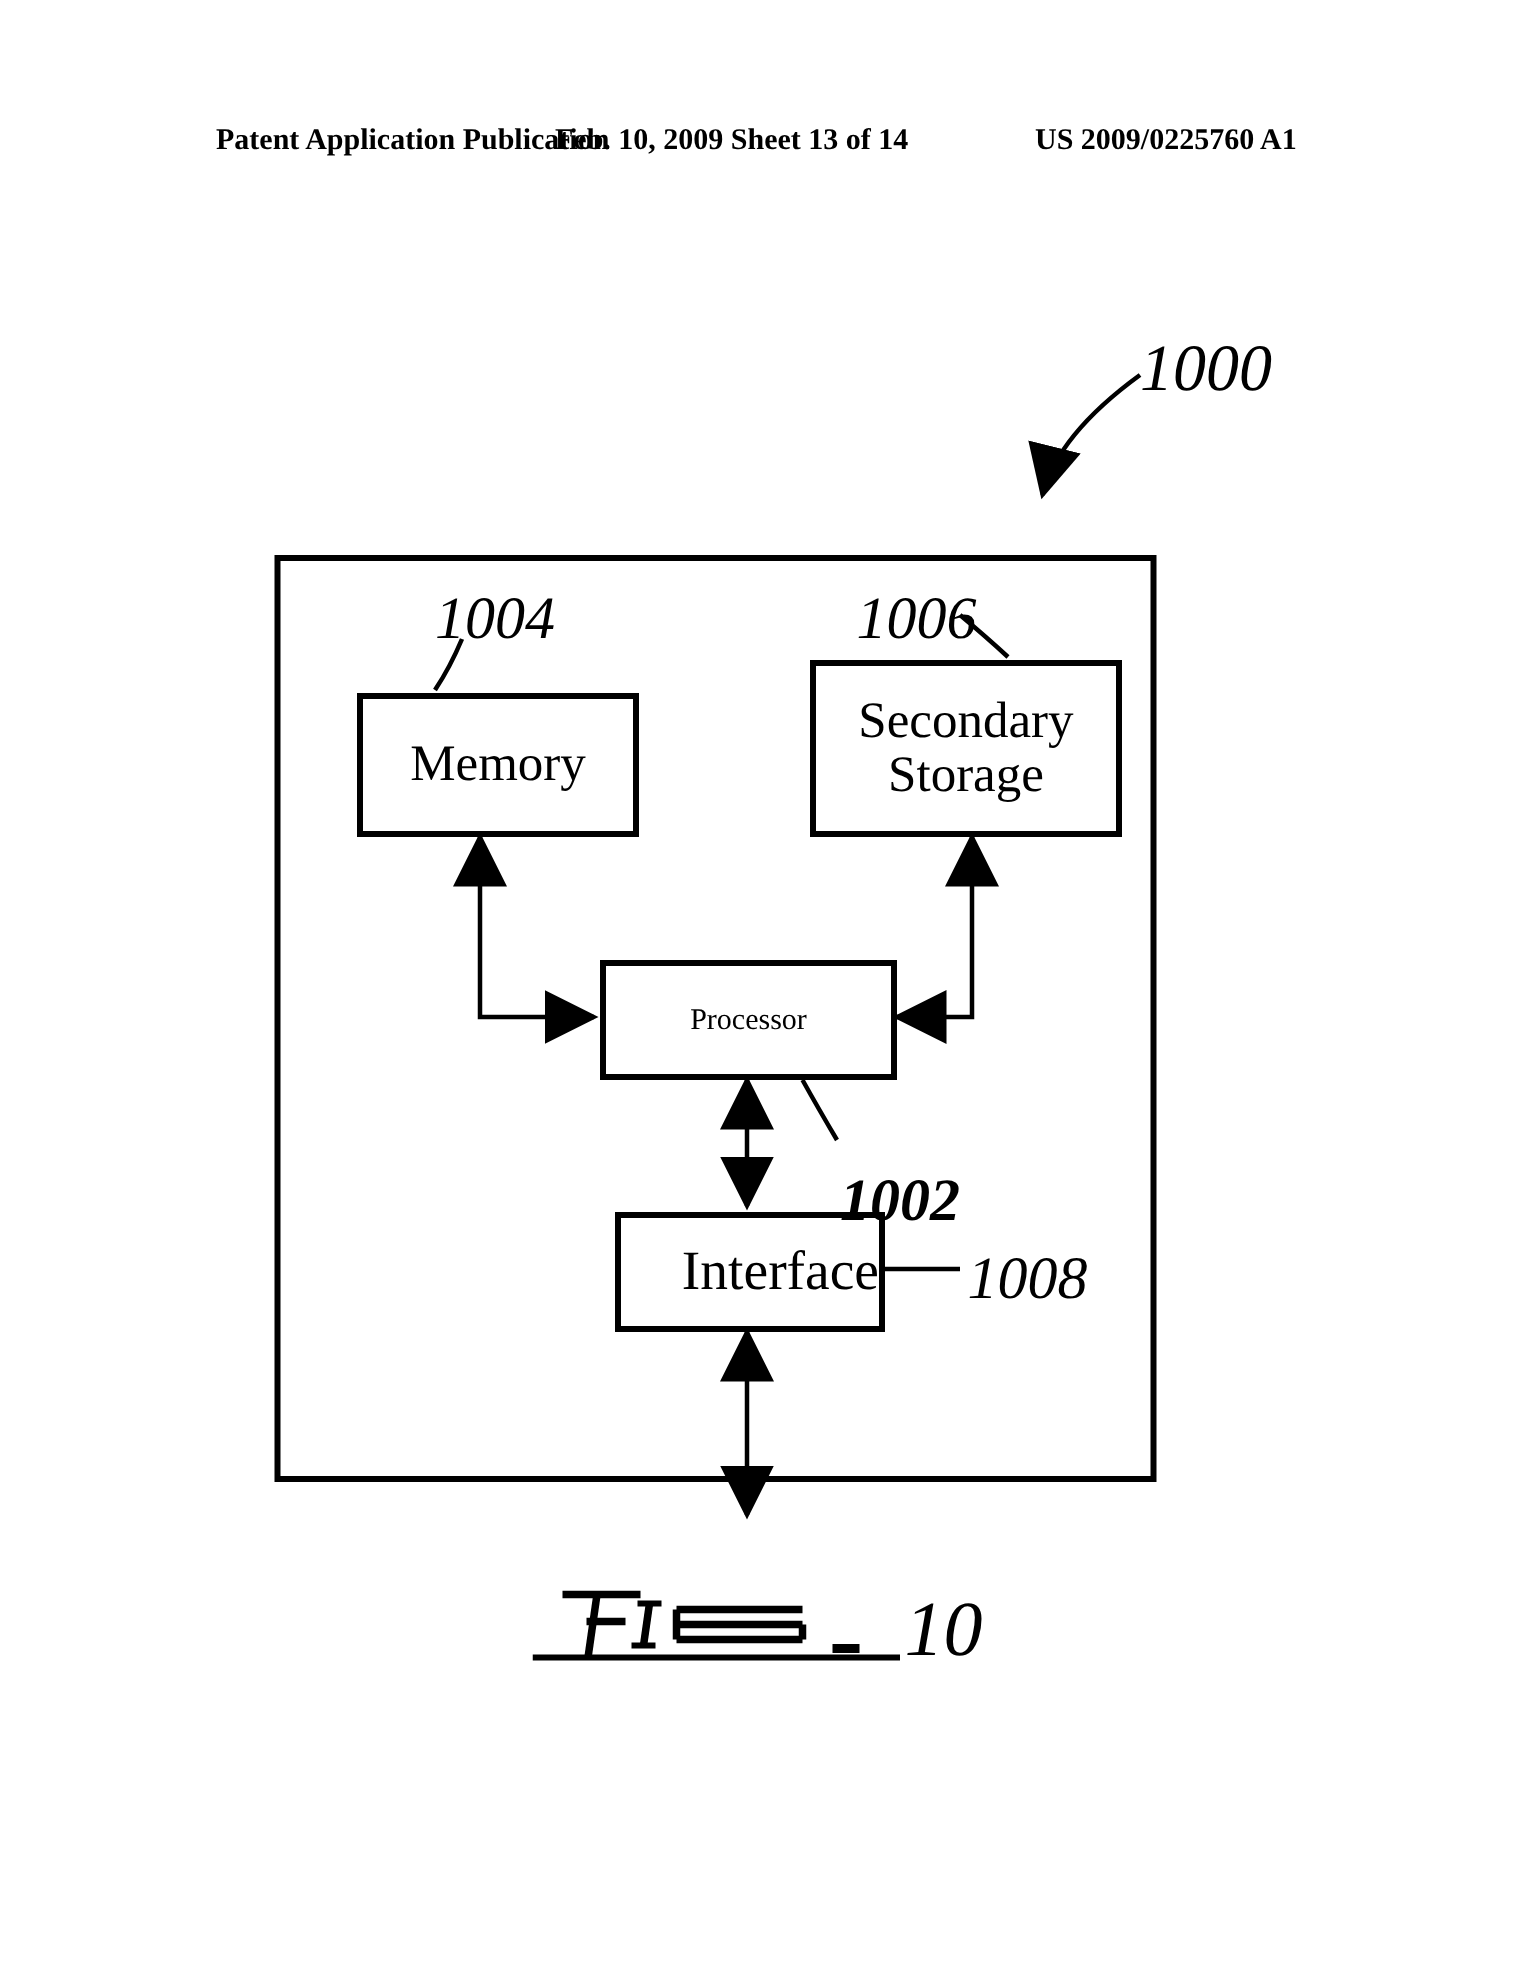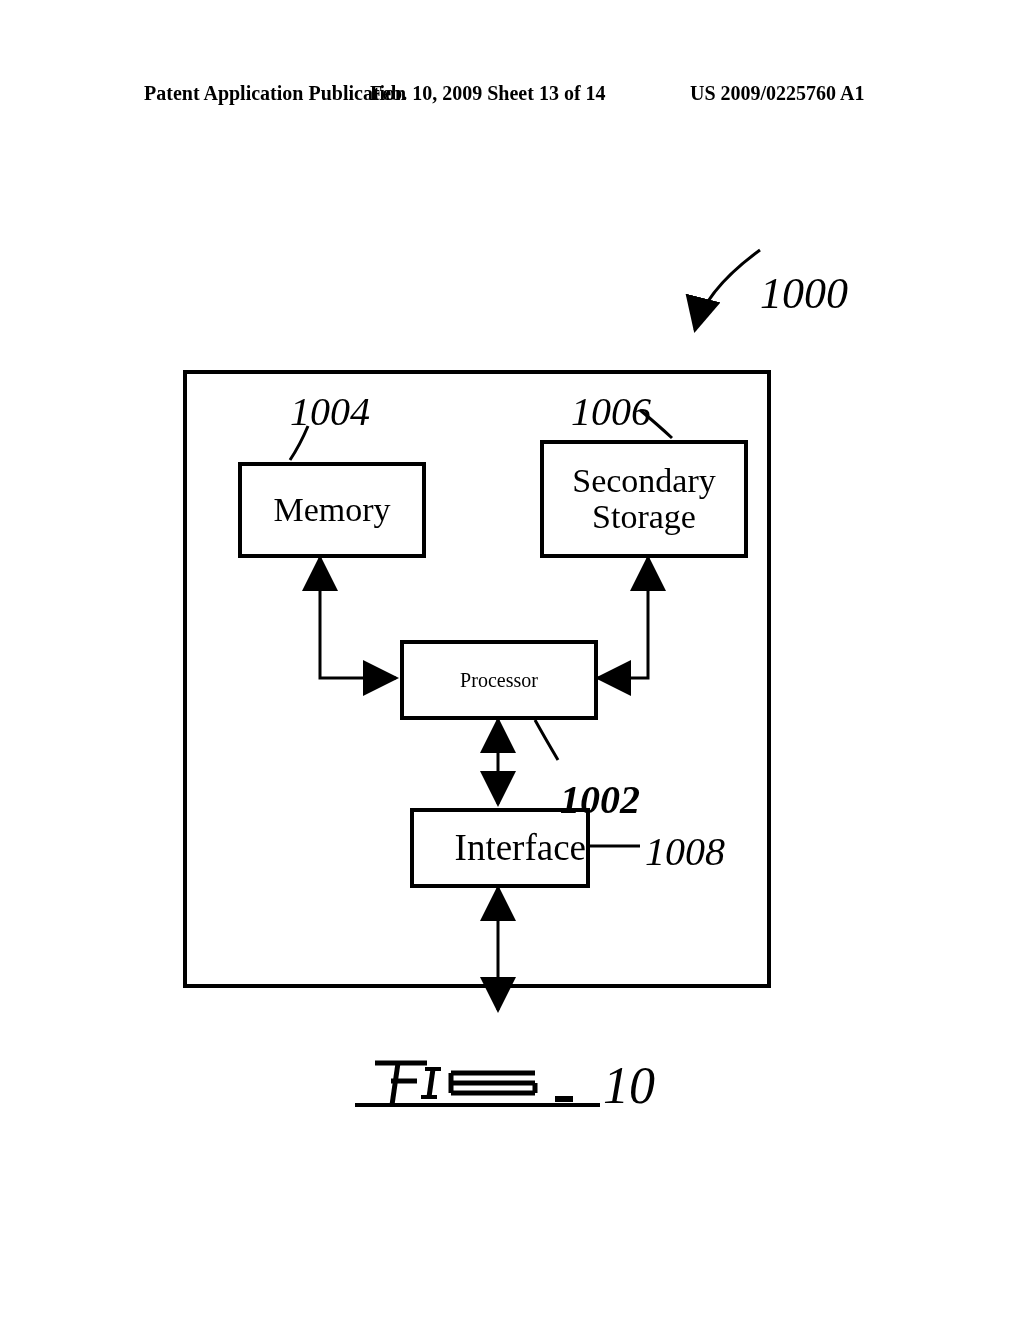--- a/index.html
+++ b/index.html
@@ -55,21 +55,21 @@
   .block.secondary { left: 540px; top: 440px; width: 200px; height: 110px; }
   .block.processor { left: 400px; top: 640px; width: 190px; height: 72px;  font-size: 20px;}
   .block.interface { left: 410px; top: 808px; width: 172px; height: 72px;  font-size: 37px; justify-content: flex-end;}
 
   .ref {
     position: absolute;
     font-style: italic;
     font-family: "Brush Script MT","Comic Sans MS",cursive;
     font-size: 40px;
   }
-  .ref-1000 { left: 760px; top: 220px; font-size: 44px; margin-top: 48px;}
+  .ref-1000 { left: 760px; top: 220px; font-size: 44px;}
   .ref-1004 { left: 290px; top: 388px; }
   .ref-1006 { left: 556px; top: 388px; margin-left: 15px; }
   .ref-1002 { left: 560px; top: 776px; font-weight: bold; }
   .ref-1008 { left: 645px; top: 828px; }
 
   .fig-label {
     position: absolute;
     top: 1055px;
     left: 355px;
     width: 340px;

